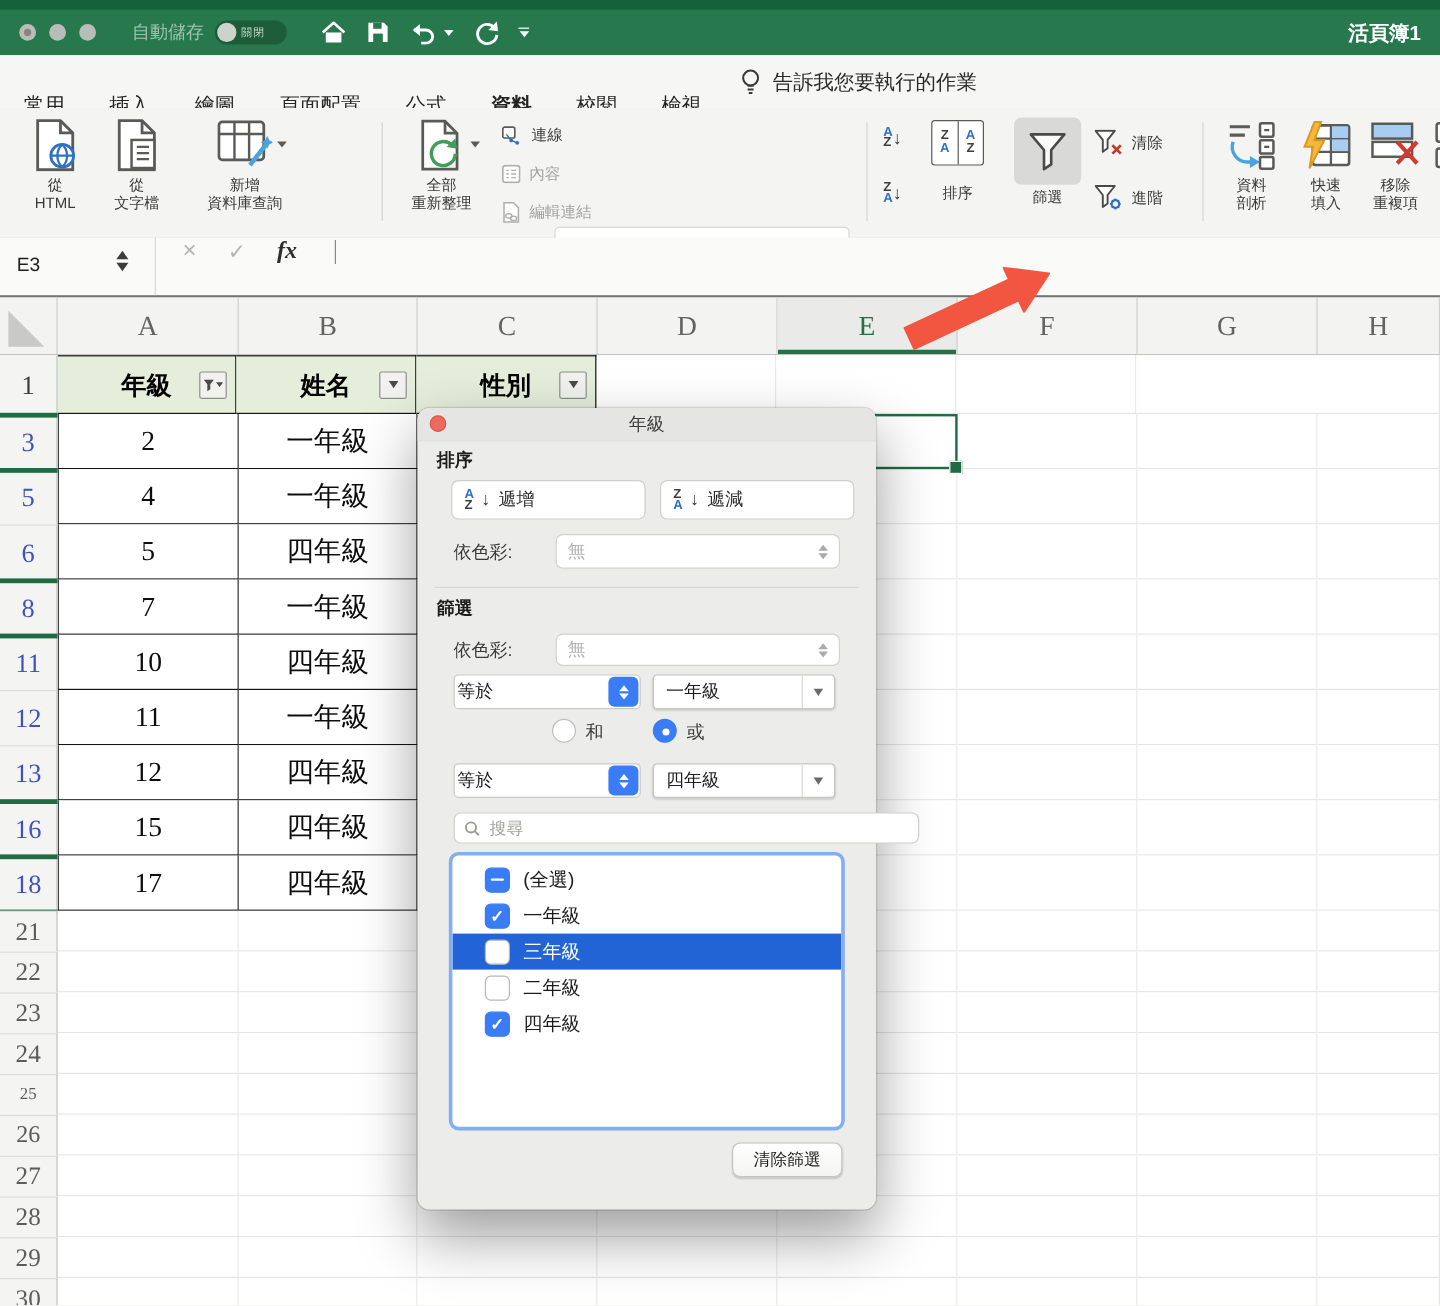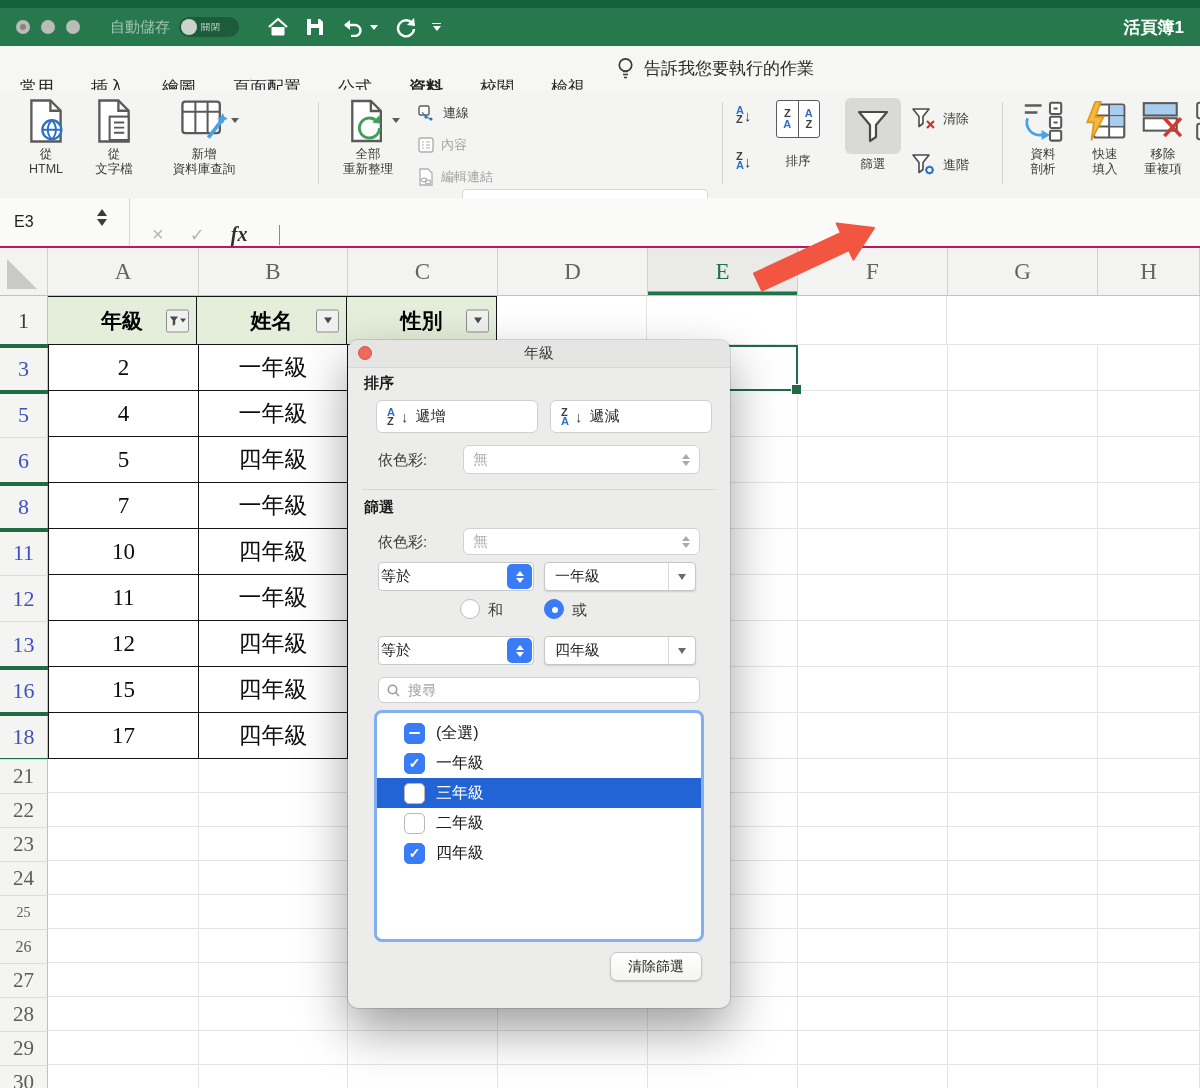--- a/index.html
+++ b/index.html
@@ -45,21 +45,21 @@
   .azstack .blue{color:#2d71c4;}.azstack .dark{color:#3f3f3d;}
   .dnarrow{font-size:15px;color:#3f3f3d;margin-left:-1px;}
   .smallsort{position:absolute;display:flex;align-items:center;gap:1px;}
   .sorticon{width:42px;height:36px;border:1.5px solid #5a5a58;border-radius:3px;background:#fff;display:flex;}
   .sorticon div{flex:1;display:flex;flex-direction:column;align-items:center;justify-content:center;font-size:11px;font-weight:700;line-height:11px;}
   .sorticon div:first-child{border-right:1.5px solid #5a5a58;}
   .bigbtn{position:absolute;display:flex;flex-direction:column;align-items:center;}
   .ibox{width:56px;height:56px;background:#d9d9d7;border-radius:6px;display:flex;align-items:center;justify-content:center;}
   #red-arrow{position:absolute;left:742px;top:130px;z-index:40;}
   
-  .fbar{position:absolute;top:198px;left:0;right:0;height:48px;background:#fafaf8;border-bottom:2px solid #be185d;display:flex;align-items:flex-end;}
+  .fbar{position:absolute;top:198px;left:0;right:0;height:48px;background:#fafaf8;border-bottom:2px solid #737373;display:flex;align-items:flex-start;}
   .namebox{width:130px;height:100%;display:flex;align-items:center;padding-left:14px;box-sizing:border-box;position:relative;border-right:1px solid #d8d8d6;font-size:16px;color:#1f1f1f;}
   .stepper{position:absolute;right:22px;top:11px;display:flex;flex-direction:column;gap:3px;}
   .stepper i{display:block;width:0;height:0;border-left:5px solid transparent;border-right:5px solid transparent;}
   .stepper .u{border-bottom:7px solid #3c3c3a;}
   .stepper .d{border-top:7px solid #3c3c3a;}
   .fops{display:flex;align-items:center;padding-left:22px;gap:26px;}
   .fx-cancel{font-size:20px;color:#b4b4b2;}
   .fx-enter{font-size:18px;color:#b4b4b2;}
   .fx{font-family:"Liberation Serif",serif;font-style:italic;font-weight:700;font-size:20px;color:#2e2e2e;}
   .caretline{width:1px;height:20px;background:#8a8a88;margin-left:6px;}
@@ -116,21 +116,21 @@
   .cap i{display:block;width:0;height:0;border-left:4px solid transparent;border-right:4px solid transparent;}
   .cap .u{border-bottom:5px solid #fff;}
   .cap .d{border-top:5px solid #fff;}
   .combo{position:absolute;background:#fff;border:1px solid #c6c6c4;border-radius:4px;display:flex;align-items:center;
          box-shadow:0 1px 1.5px rgba(0,0,0,.12);box-sizing:border-box;color:#1f1f1f;}
   .ctext{flex:1;padding-left:10px;}
   .cbtn{width:26px;align-self:stretch;border-left:1px solid #d8d8d6;display:flex;align-items:center;justify-content:center;}
   .radio{position:absolute;width:20px;height:20px;border-radius:50%;background:#fff;border:1px solid #bdbdbb;box-sizing:border-box;}
   .radio.on{background:#3a7bf6;border-color:#3a7bf6;}
   .radio.on::after{content:"";position:absolute;left:6.5px;top:6.5px;width:6px;height:6px;border-radius:50%;background:#fff;}
-  .search{position:absolute;left:30px;top:337px;width:322px;height:26px;background:#fff;border:1px solid #cfcfcd;border-radius:6px;
+  .search{position:absolute;left:30px;top:337px;width:388px;height:26px;background:#fff;border:1px solid #cfcfcd;border-radius:6px;
           display:flex;align-items:center;padding:0 8px;gap:6px;box-sizing:border-box;}
   .search input{border:none;outline:none;flex:1;font-size:14px;font-family:"Liberation Sans",sans-serif;color:#222;background:transparent;}
   .search input::placeholder{color:#a0a09e;}
   .flist{position:absolute;left:26px;top:370px;width:330px;height:232px;background:#fff;border:3px solid #84aef2;border-radius:8px;
          overflow:hidden;padding-top:5px;box-sizing:border-box;}
   .fitem{height:30px;display:flex;align-items:center;padding-left:27px;gap:11px;font-size:16px;color:#1c1c1c;}
   .fitem.selrow{background:#2263d5;color:#fff;}
   .cb{width:21px;height:21px;border-radius:5px;background:#fff;border:1px solid #b8b8b6;box-sizing:border-box;display:flex;align-items:center;justify-content:center;flex:0 0 auto;}
   .cb.on{background:#3a7bf6;border-color:#3a7bf6;color:#fff;font-size:14px;font-weight:700;}
   .cb.ind{background:#3a7bf6;border-color:#3a7bf6;}
@@ -642,21 +642,21 @@
           <div class="lcell" style="width: 151px;"></div>
           <div class="lcell" style="width: 149px;"></div>
           <div class="lcell" style="width: 150px;"></div>
           <div class="lcell" style="width: 150px;"></div>
           <div class="lcell" style="width: 150px;"></div>
           <div class="lcell" style="width: 150px;"></div>
           <div class="lcell" style="width: 150px;"></div>
           <div class="lcell" style="flex: 1 1 0%;"></div>
         </div>
         <div class="grow" style="height: 34px;">
-          <div class="rn gray" style="font-size: 16px;">26</div>
+          <div class="rn gray" style="font-size: 20px;">26</div>
           <div class="lcell" style="width: 151px;"></div>
           <div class="lcell" style="width: 149px;"></div>
           <div class="lcell" style="width: 150px;"></div>
           <div class="lcell" style="width: 150px;"></div>
           <div class="lcell" style="width: 150px;"></div>
           <div class="lcell" style="width: 150px;"></div>
           <div class="lcell" style="width: 150px;"></div>
           <div class="lcell" style="flex: 1 1 0%;"></div>
         </div>
         <div class="grow" style="height: 34px;">

